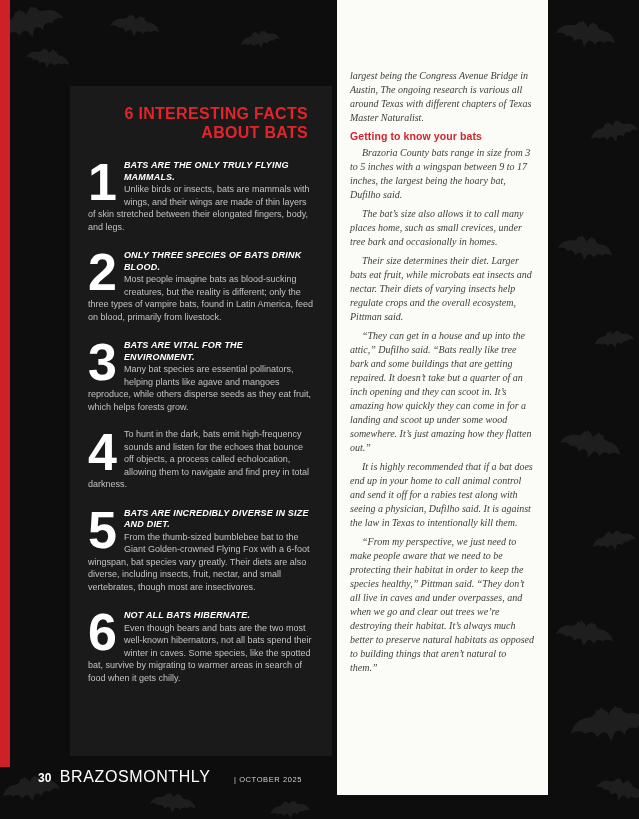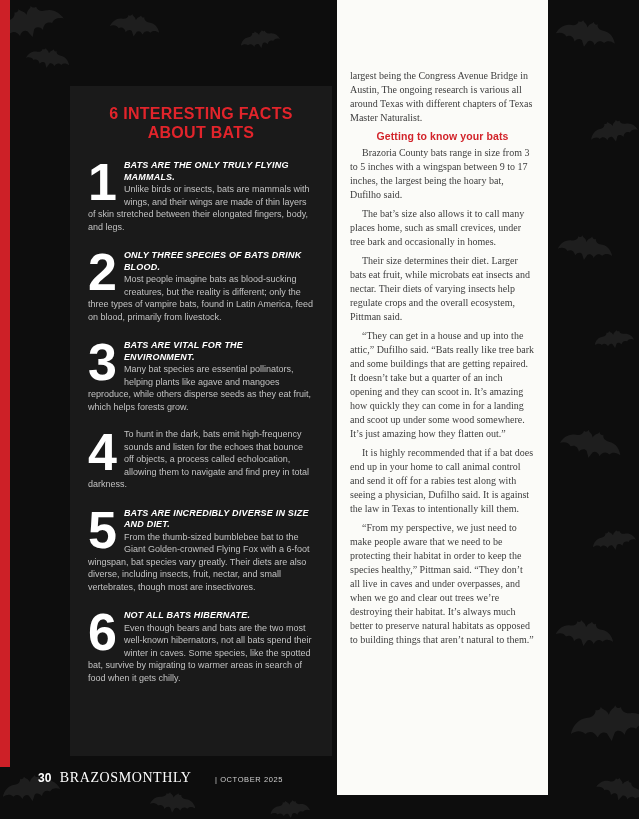--- a/index.html
+++ b/index.html
@@ -14,21 +14,21 @@
   }
   .bat { position:absolute; fill:#1e1e1e; }
   .bat svg { display:block; width:100%; height:100%; }
 
   
   .facts-box {
     position:absolute; left:70px; top:86px; width:262px; height:670px;
     background:#1a1a1a; box-sizing:border-box; padding:10px 18px 8px;
   }
   .facts-title {
-    margin:8px 6px 16px; text-align:center; color:#e2242b;
+    margin:8px 6px 16px; text-align:right; color:#e2242b;
     font-size:16px; font-weight:800; letter-spacing:.3px; line-height:1.2;
   }
   .fact { margin-bottom:15px; }
   .fact::after { content:""; display:block; clear:both; }
   .fact-number {
     float:left; color:#ffffff; font-weight:800;
     font-size:52px; line-height:44px; margin:2px 7px 0 0;
   }
   .fact-heading {
     display:block; color:#ffffff; font-weight:700;
@@ -37,31 +37,31 @@
   .fact-body {
     display:block; color:#c2c2c2; font-size:9px; line-height:12.5px; margin-top:0;
   }
 
   
   .white-col {
     position:absolute; left:337px; top:0; width:211px; height:795px;
     background:#fbfbf8; box-sizing:border-box; padding:69px 13px 0;
     color:#3d3d3d; font-family:"Liberation Serif", serif;
   }
-  .para { margin:0 0 5px; font-size:10px; line-height:14px; text-indent:12px; }
+  .para { margin:0 0 5px; font-size:10px; line-height:14px; text-indent:12px;font-style:italic; }
   .para.no-indent { text-indent:0; }
   .subhead {
     margin:0 0 4px; color:#d2232a; font-size:10.5px; font-weight:700;
-    font-family:"Liberation Sans", sans-serif; letter-spacing:.1px;text-align:center;
+    font-family:"Liberation Sans", sans-serif; letter-spacing:.1px;
   }
 
   
   .footer { position:absolute; left:38px; top:768px; color:#ffffff; white-space:nowrap; }
   .pg-num { font-weight:700; font-size:12px; }
-  .mag { font-family:Liberation Serif, serif; font-size:14px; letter-spacing:.6px; margin-left:4px; }
+  .mag { font-family:Liberation Sans, sans-serif; font-size:16px; letter-spacing:.6px; margin-left:4px; }
   .issue { font-size:7.5px; color:#cfcfcf; margin-left:19px; letter-spacing:.6px; }
 </style>
 </head>
 <body>
 
 <div class="page">
 
   <svg width="0" height="0" style="position:absolute" aria-hidden="true">
     <symbol id="bat-shape" viewBox="0 0 100 50">
       <path d="M50 12 C47 4 43 6 41 1 C40 5 36 6 34 4 C34 9 30 13 23 13 C11 13 4 21 0 31 C8 27 14 28 18 33 C24 29 30 31 33 39 C36 33 42 32 45 35 L50 45 L55 35 C58 32 64 33 67 39 C70 31 76 29 82 33 C86 28 92 27 100 31 C96 21 89 13 77 13 C70 13 66 9 66 4 C64 6 60 5 59 1 C57 6 53 4 50 12 Z"></path>

